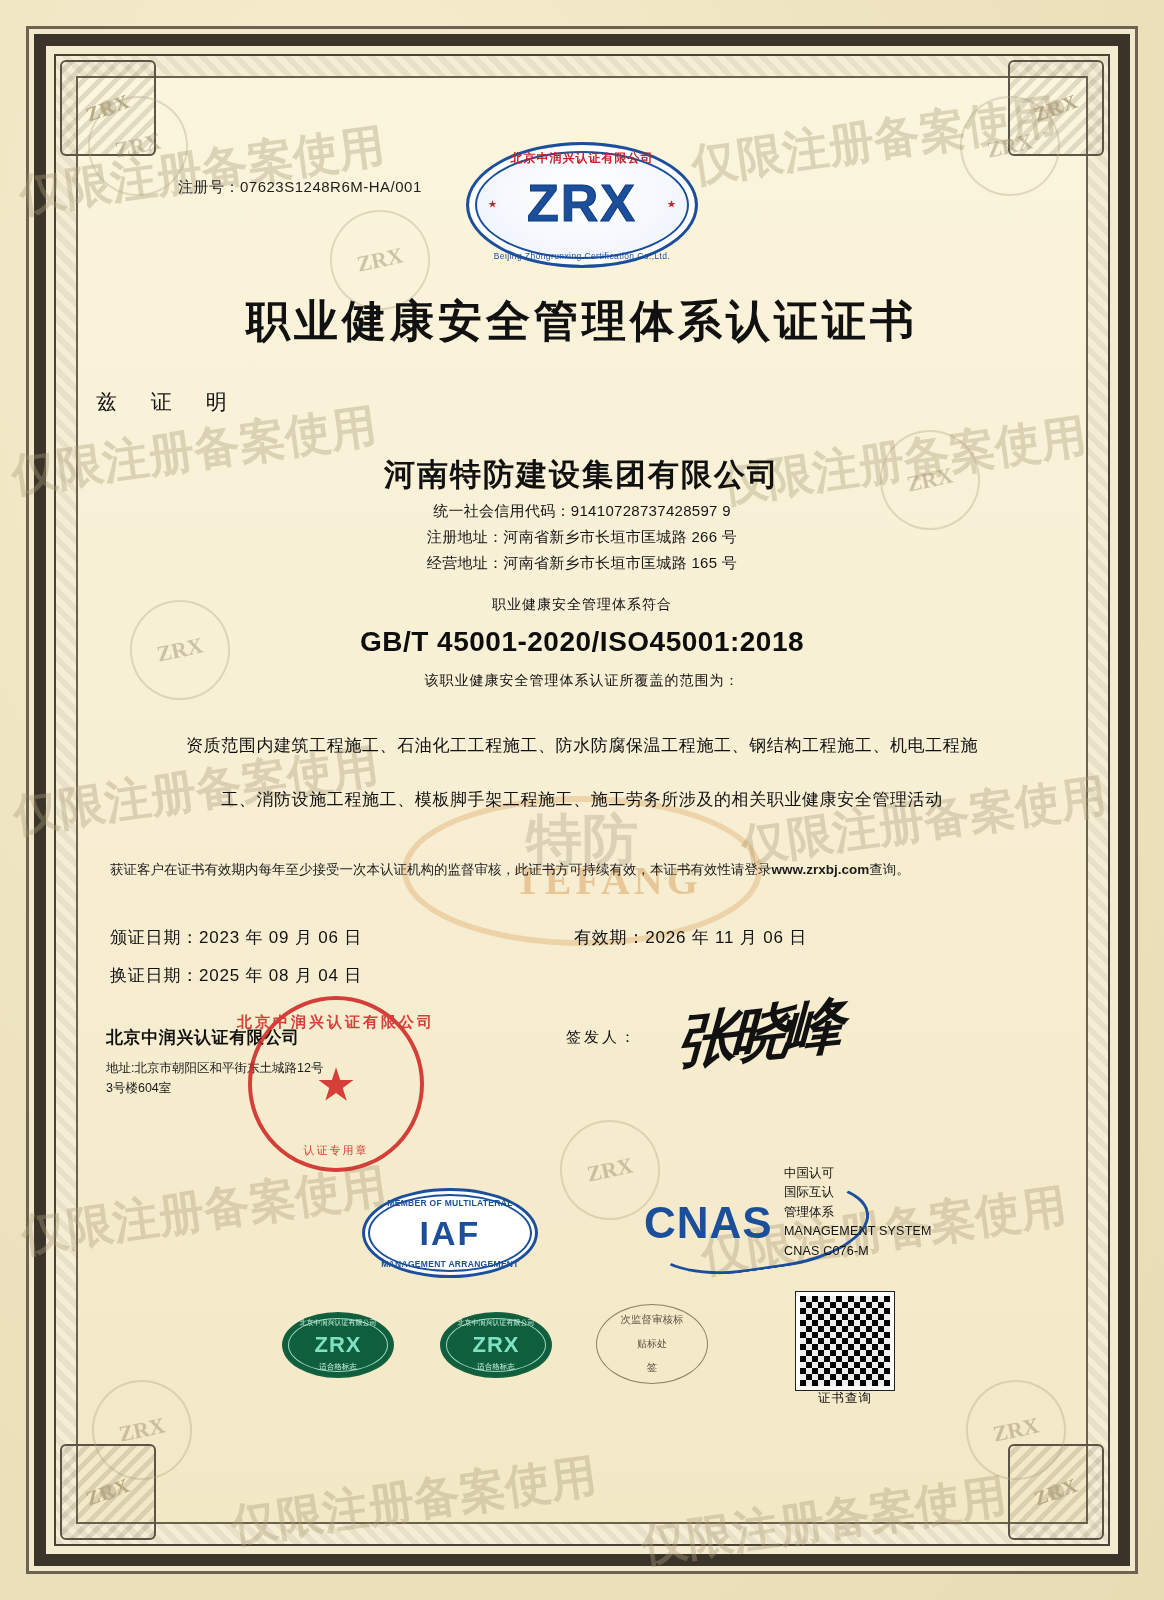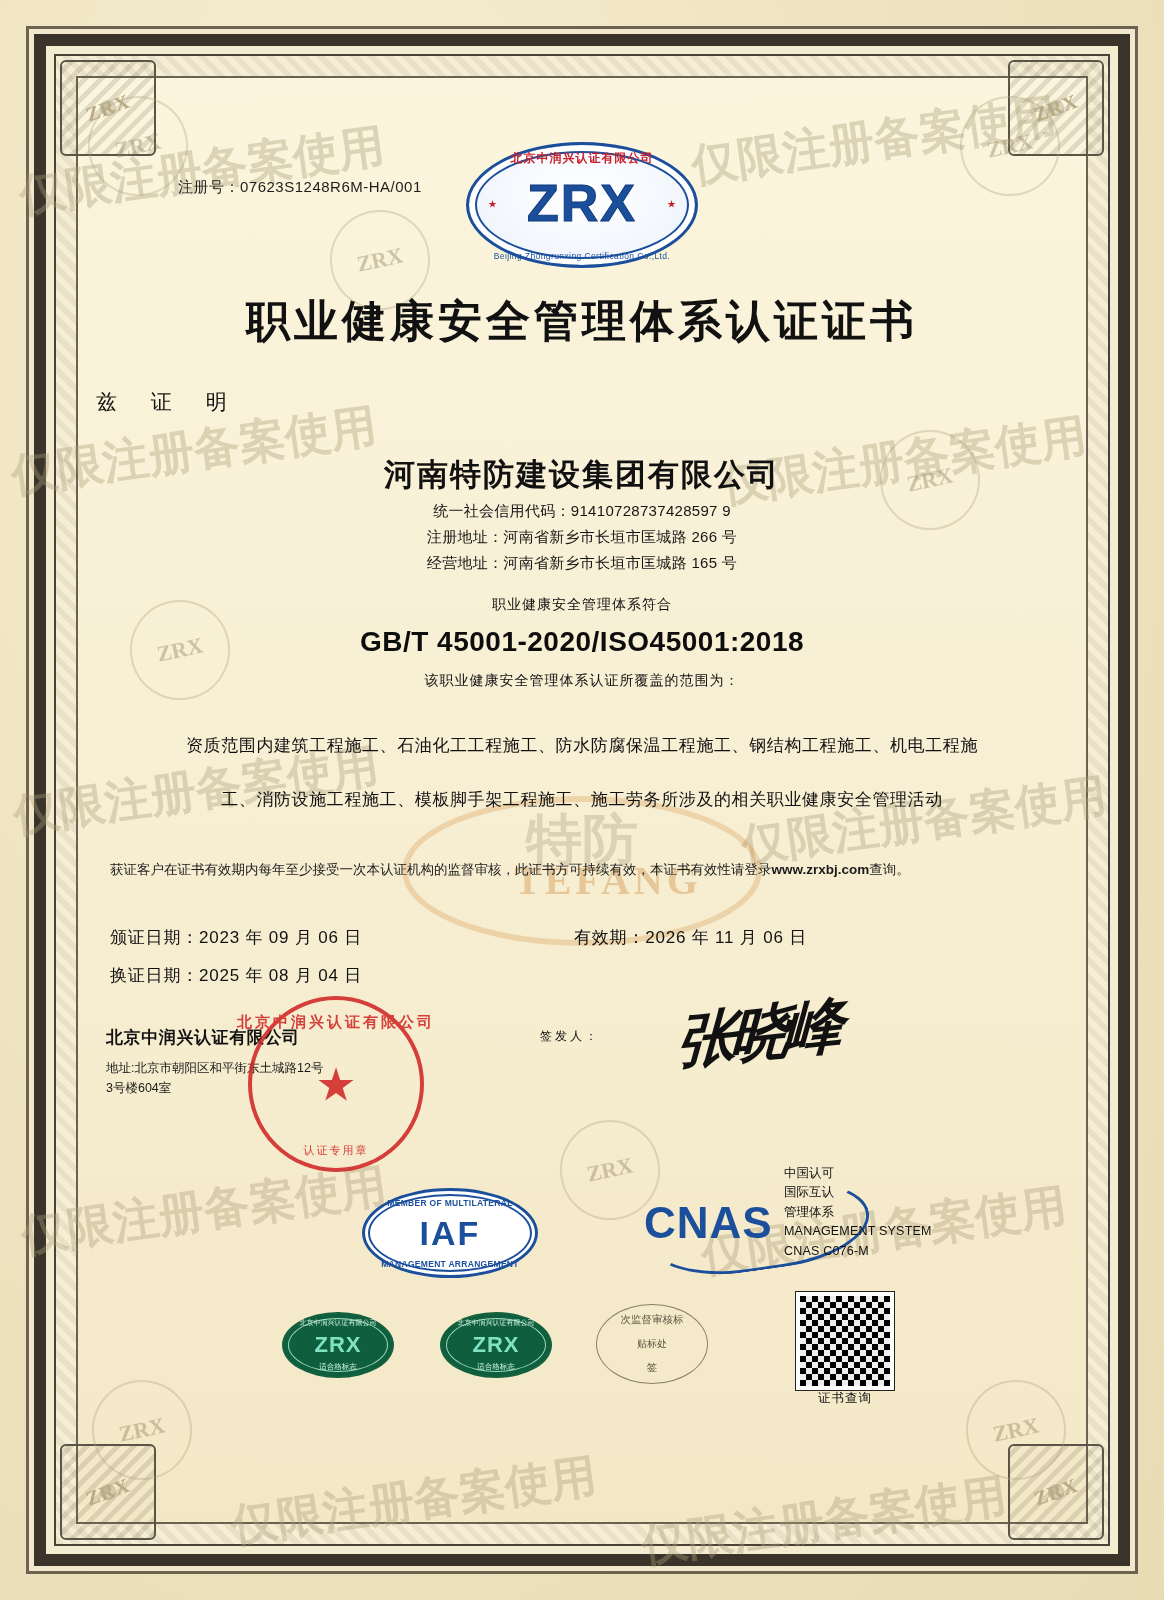--- a/index.html
+++ b/index.html
@@ -174,22 +174,22 @@
 
   .issuer{
     position:absolute;left:10px;top:930px;
     font-size:17px;font-weight:bold;color:#111;letter-spacing:.6px;
   }
   .issuer-addr{
     position:absolute;left:10px;top:962px;
     font-size:12.5px;color:#1a1a1a;line-height:1.6;
   }
   .signer-label{
-    position:absolute;left:444px;top:932px;
-    font-size:12px;color:#111;letter-spacing:3px;
+    position:absolute;left:470px;top:932px;
+    font-size:15px;color:#111;letter-spacing:3px;
   }
   .signature{
     position:absolute;left:580px;top:898px;
     font-family:"Liberation Serif", serif;
     font-size:60px;color:#111;
     transform:rotate(-6deg) skewX(-8deg);
     font-weight:bold;font-style:italic;
     letter-spacing:-6px;
   }
 

